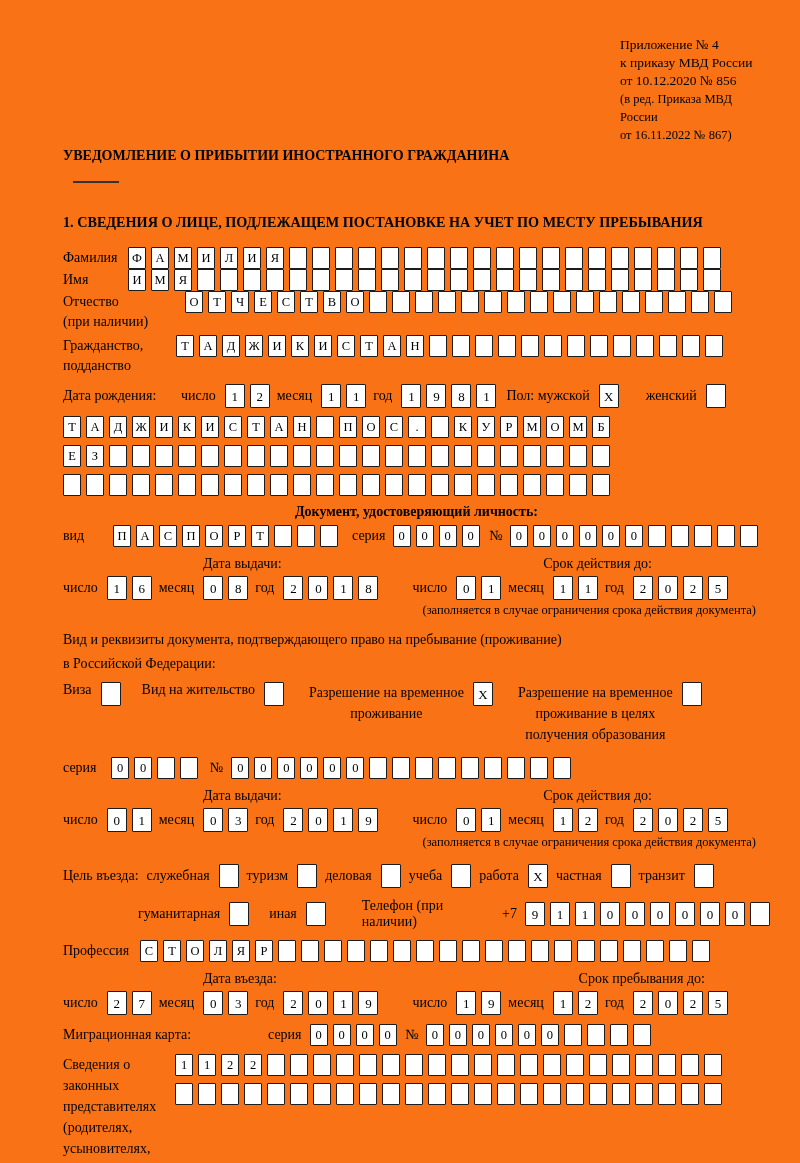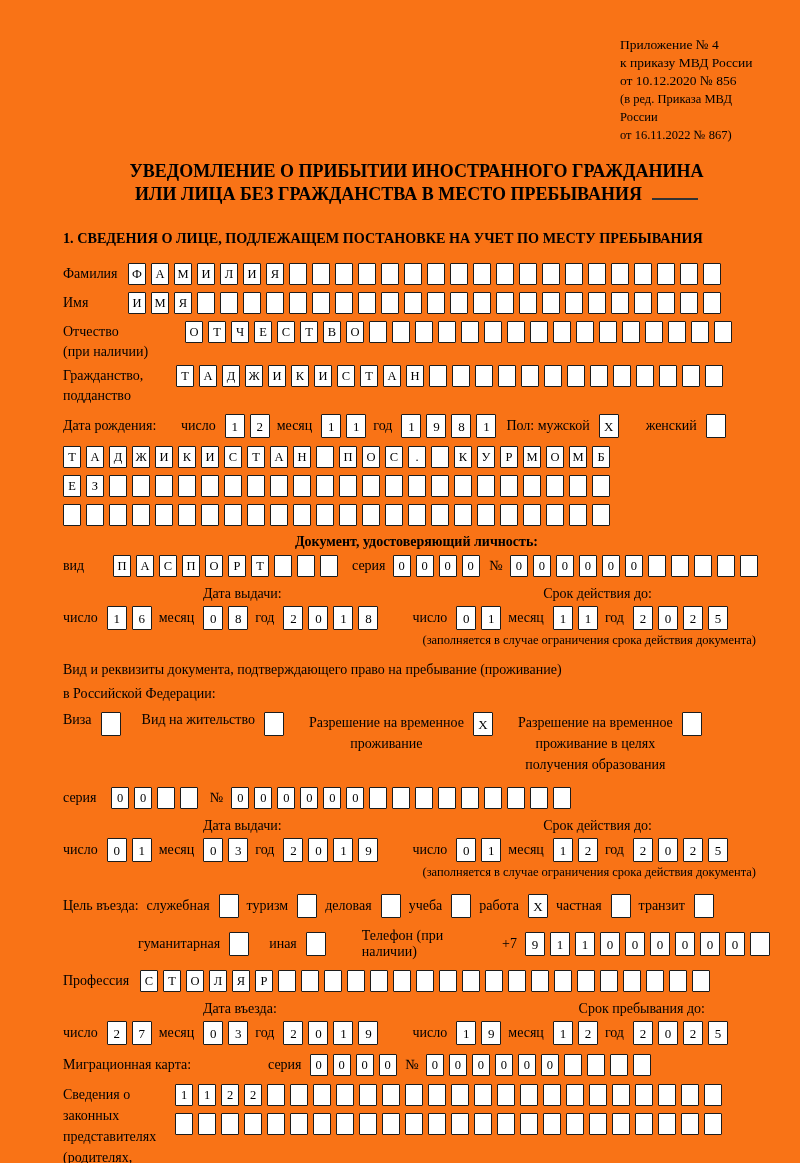--- a/index.html
+++ b/index.html
@@ -5,24 +5,24 @@
   html,body{margin:0;padding:0;background:#fff;}
   .page{
     width:800px;height:1163px;box-sizing:border-box;
     padding:36px 30px 0 63px;
     font-family:"Liberation Serif","DejaVu Serif",serif;
     color:#000;font-size:14px;overflow:hidden;background:#f97316;
   }
   .top-note{margin-left:557px;line-height:18px;font-size:13.5px;}
   .top-note .small{font-size:12.5px;}
   .forma{font-weight:bold;text-align:right;padding-right:37px;margin-top:14px;font-size:15px;letter-spacing:.5px;}
-  .title{font-weight:bold;text-align:center;font-size:18px;line-height:23px;margin-top:16px;}
+  .title{font-weight:bold;text-align:left;font-size:14px;line-height:23px;}
   .title .blank{display:inline-block;width:46px;border-bottom:2px solid #333;height:14px;margin-left:10px;}
   .sec-heading{font-weight:bold;font-size:14.2px;margin:24px 0 0 0;}
-  .row{display:flex;align-items:center;margin-top:7px;}
+  .row{display:flex;align-items:center;}
   .lbl{flex:0 0 auto;}
   .cells{display:inline-flex;gap:5px;flex:0 0 auto;}
   .cell{
     width:16px;height:20px;flex:0 0 auto;background:#fff;
     border:1.6px solid #1c1c1c;border-radius:1px;
     display:inline-flex;align-items:center;justify-content:center;
     font-size:12.5px;line-height:1;
   }
   .cb .cell{width:18px;height:22px;font-size:13px;}
   .w65{width:65px;} .w122{width:122px;} .w113{width:113px;} .w50{width:50px;}
@@ -58,21 +58,21 @@
     <div>Приложение № 4</div>
     <div>к приказу МВД России</div>
     <div>от 10.12.2020 № 856</div>
     <div class="small">(в ред. Приказа МВД России</div>
     <div class="small">от 16.11.2022 № 867)</div>
   </div>
 
 
   <div class="title">
     <div>УВЕДОМЛЕНИЕ О ПРИБЫТИИ ИНОСТРАННОГО ГРАЖДАНИНА</div>
-    <div><span>ИЛИ ЛИЦА БЕЗ ГРАЖДАНСТВА В МЕСТО ПРЕБЫВАНИЯ</span><span class="blank"></span></div>
+    <div><span class="blank"></span></div>
   </div>
 
   <div class="sec-heading">1. СВЕДЕНИЯ О ЛИЦЕ, ПОДЛЕЖАЩЕМ ПОСТАНОВКЕ НА УЧЕТ ПО МЕСТУ ПРЕБЫВАНИЯ</div>
 
   <div class="row" style="margin-top:16px;">
     <span class="lbl w65">Фамилия</span>
     <span class="cells">
         <span class="cell">Ф</span>
         <span class="cell">А</span>
         <span class="cell">М</span>

